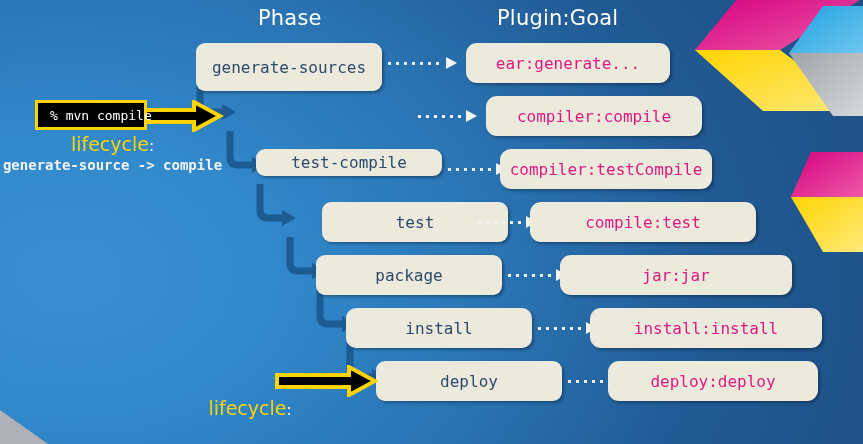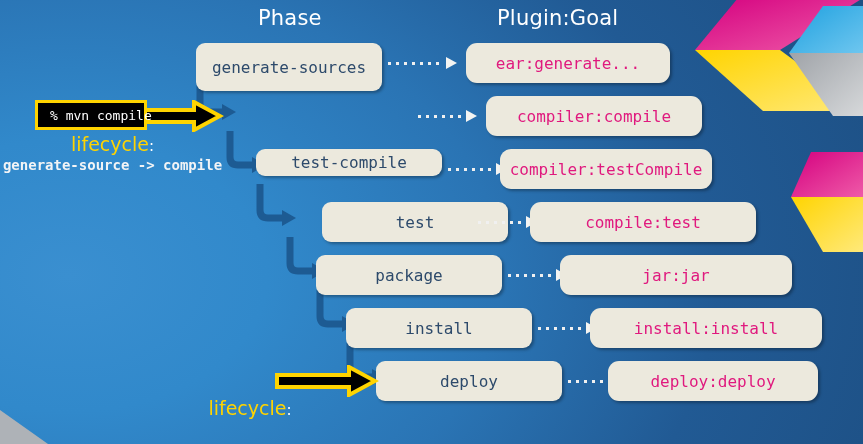--- a/index.html
+++ b/index.html
@@ -157,21 +157,21 @@
   </svg>
   <svg class="elbow" style="left:342px;top:343px;width:46px;height:42px;" viewBox="0 0 46 42">
     <path d="M8 0 L8 26 Q8 34 16 34 L32 34" fill="none" stroke="#1d5b93" stroke-width="7"></path>
     <polygon points="30,26 44,34 30,42" fill="#1d5b93"></polygon>
   </svg>
 
   <div class="node phase" style="left:196px;top:43px;width:186px;height:48px;">generate-sources</div>
   <div class="node phase" style="left:256px;top:149px;width:186px;height:27px;">test-compile</div>
   <div class="node phase" style="left:286px;top:202px;width:186px;height:40px;margin-left:36px;">test</div>
   <div class="node phase" style="left:316px;top:255px;width:186px;height:40px;">package</div>
-  <div class="node phase" style="left:346px;top:308px;width:186px;height:40px;">install</div>
+  <div class="node phase" style="left:346px;top:308px;width:186px;height:40px;border-radius:10px;">install</div>
   <div class="node phase" style="left:376px;top:361px;width:186px;height:40px;">deploy</div>
 
   <div class="dotarrow" style="left:388px;top:57px;width:72px;">
     <div class="dots" style="width:56px;"></div>
       <div class="head" style="left:58px;"></div>
   </div>
   <div class="dotarrow" style="left:418px;top:110px;width:62px;">
     <div class="dots" style="width:46px;"></div>
       <div class="head" style="left:48px;"></div>
   </div>

